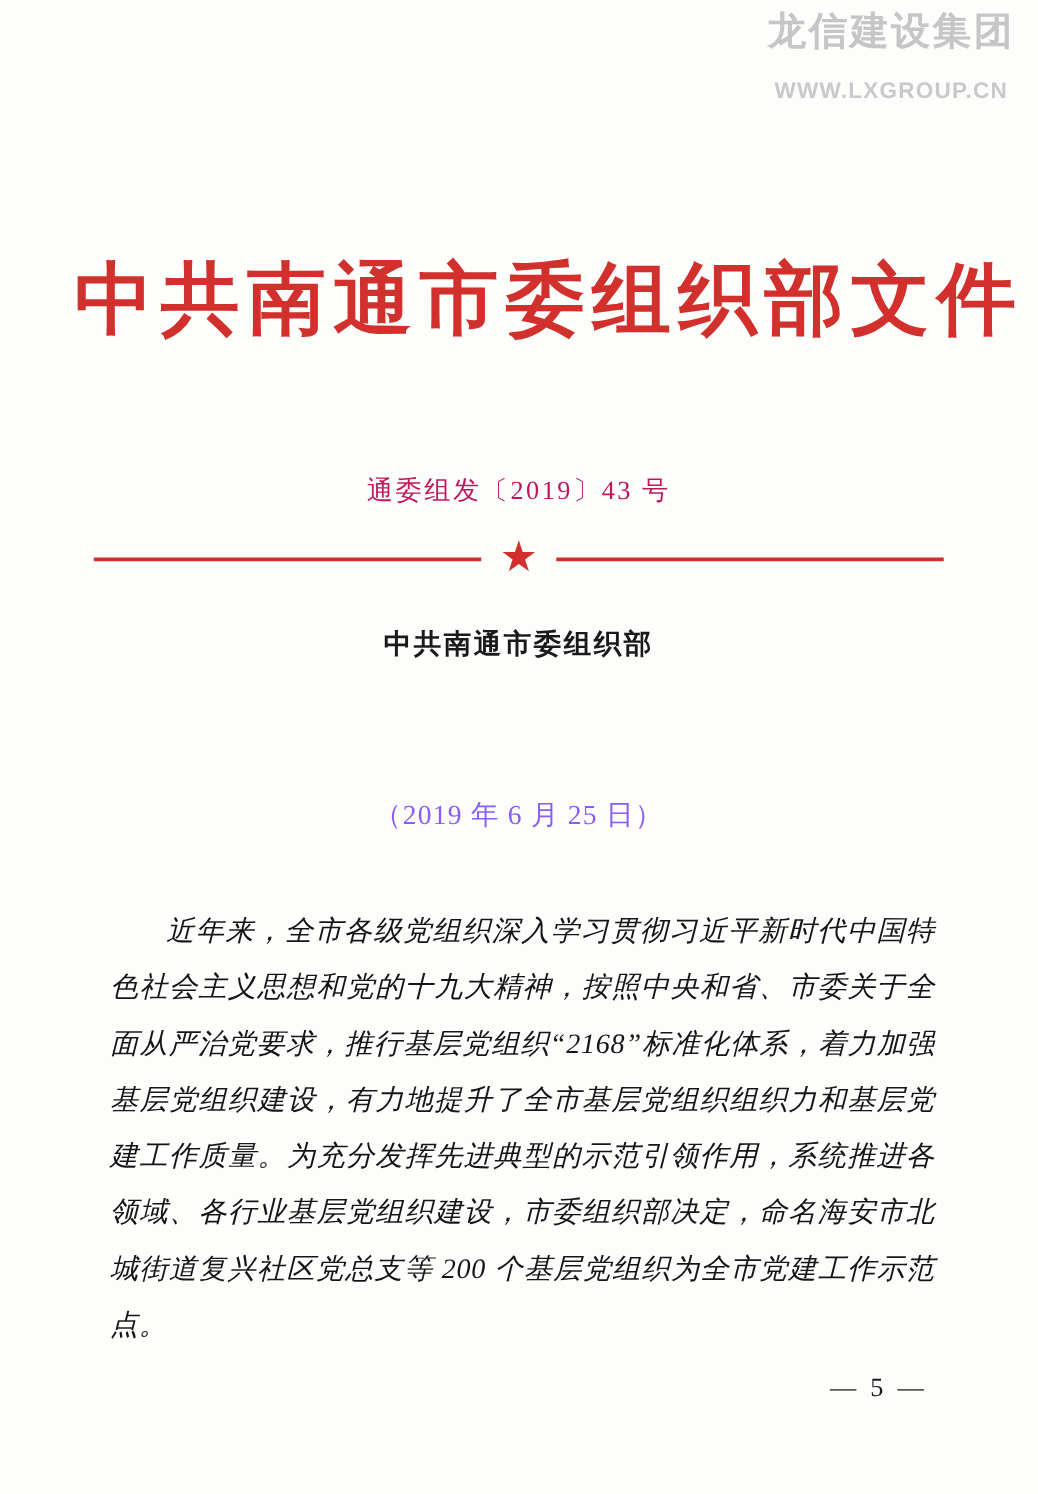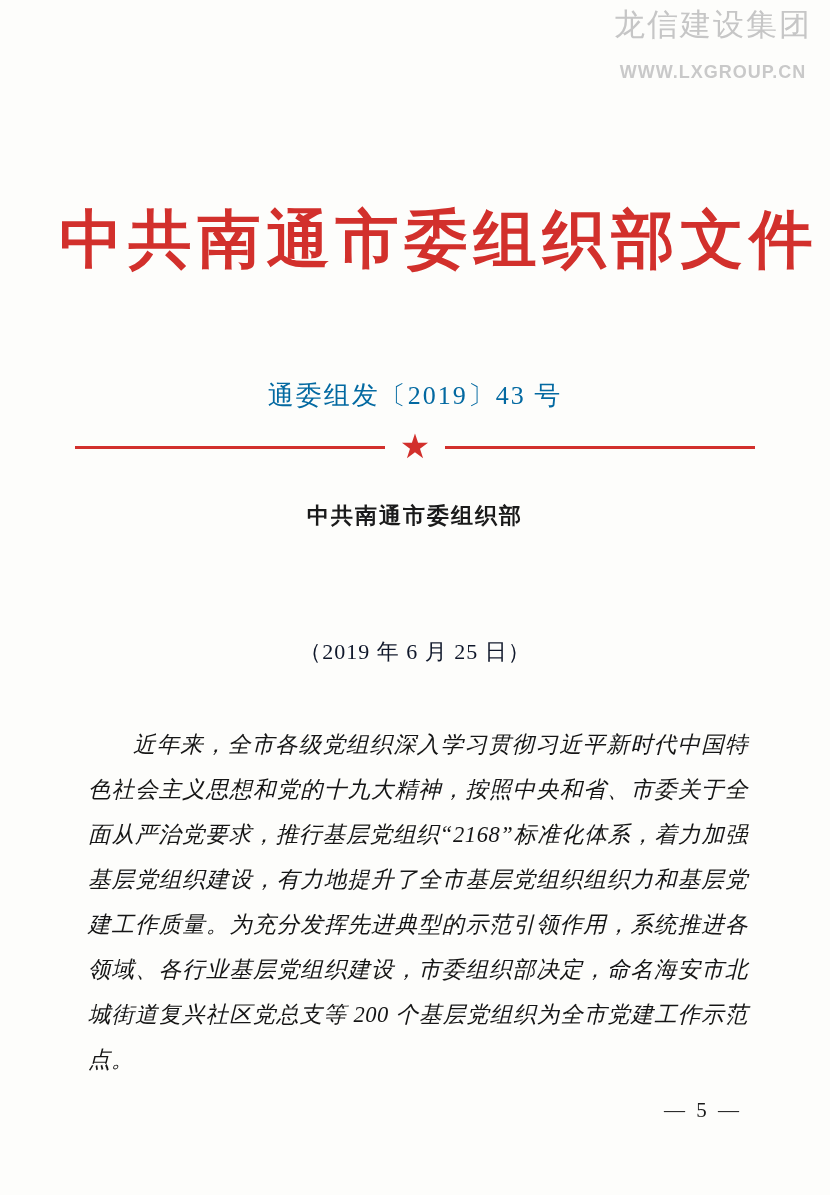--- a/index.html
+++ b/index.html
@@ -26,21 +26,21 @@
     position: absolute;
     top: 8px;
     right: 18px;
     text-align: center;
     color: #c9c9c9;
     user-select: none;
   }
   .watermark .wm-main {
     font-family: "Liberation Sans", sans-serif;
     font-size: 31px;
-    font-weight: normal;
+    font-weight: bold;
     letter-spacing: 2px;
     color: #c6c6c6;
     line-height: 1.1;
   }
   .watermark .wm-sub {
     font-family: "Liberation Sans", sans-serif;
     font-size: 18px;
     font-weight: bold;
     letter-spacing: 1px;
     color: #c9c9c9;
@@ -65,22 +65,22 @@
     line-height: 1.1;
     white-space: nowrap;
   }
 
   .doc-number {
     position: absolute;
     top: 378px;
     left: 0;
     width: 830px;
     text-align: center;
-    font-size: 26px;
-    color: #0369a1;
+    font-size: 21px;
+    color: #be185d;
     letter-spacing: 2px;
     font-family: "Liberation Serif", serif;
   }
 
   
   .rule-wrap {
     position: absolute;
     top: 432px;
     left: 75px;
     width: 680px;
@@ -118,21 +118,21 @@
     line-height: 1.55;
     letter-spacing: 2px;
   }
   .doc-date {
     position: absolute;
     top: 637px;
     left: 0;
     width: 830px;
     text-align: center;
     font-size: 22px;
-    color: #0f172a;
+    color: #8b5cf6;
     letter-spacing: 1px;
   }
 
   
   .body-text {
     position: absolute;
     top: 722px;
     left: 88px;
     width: 660px;
     font-size: 22.5px;

